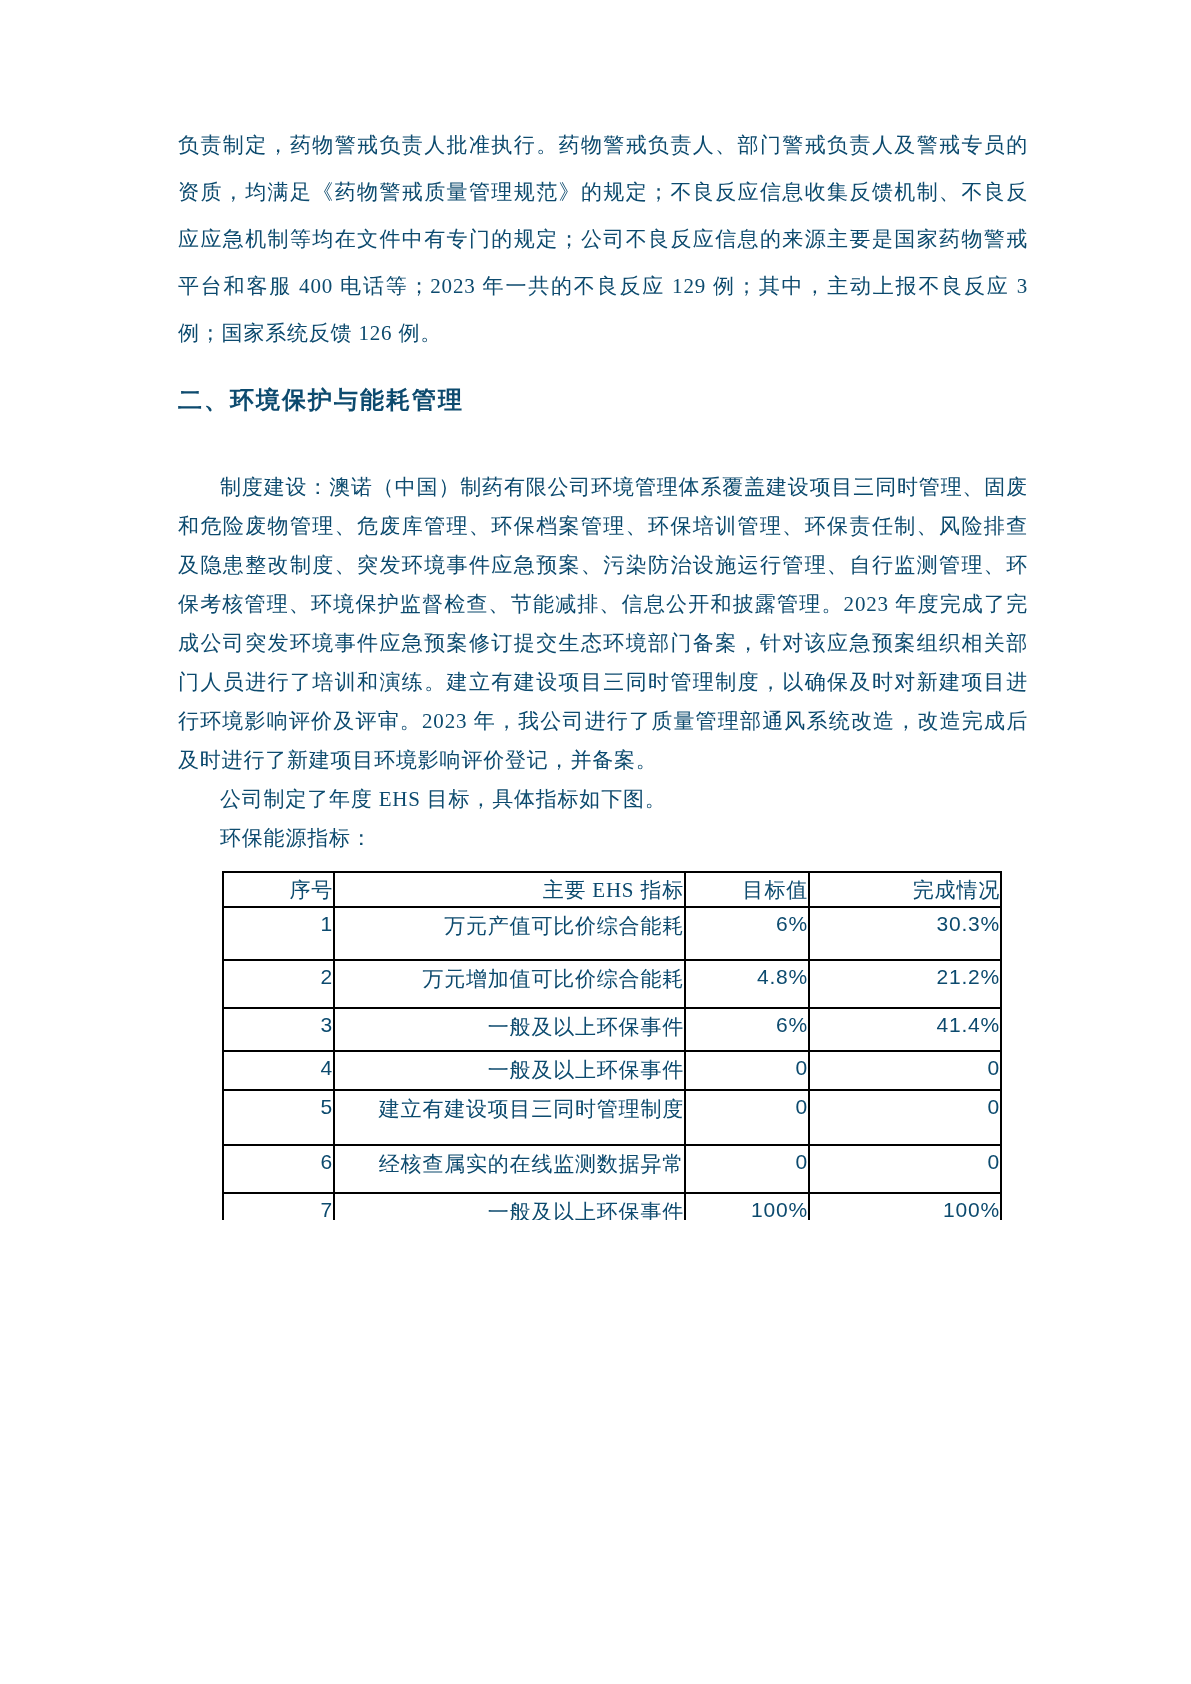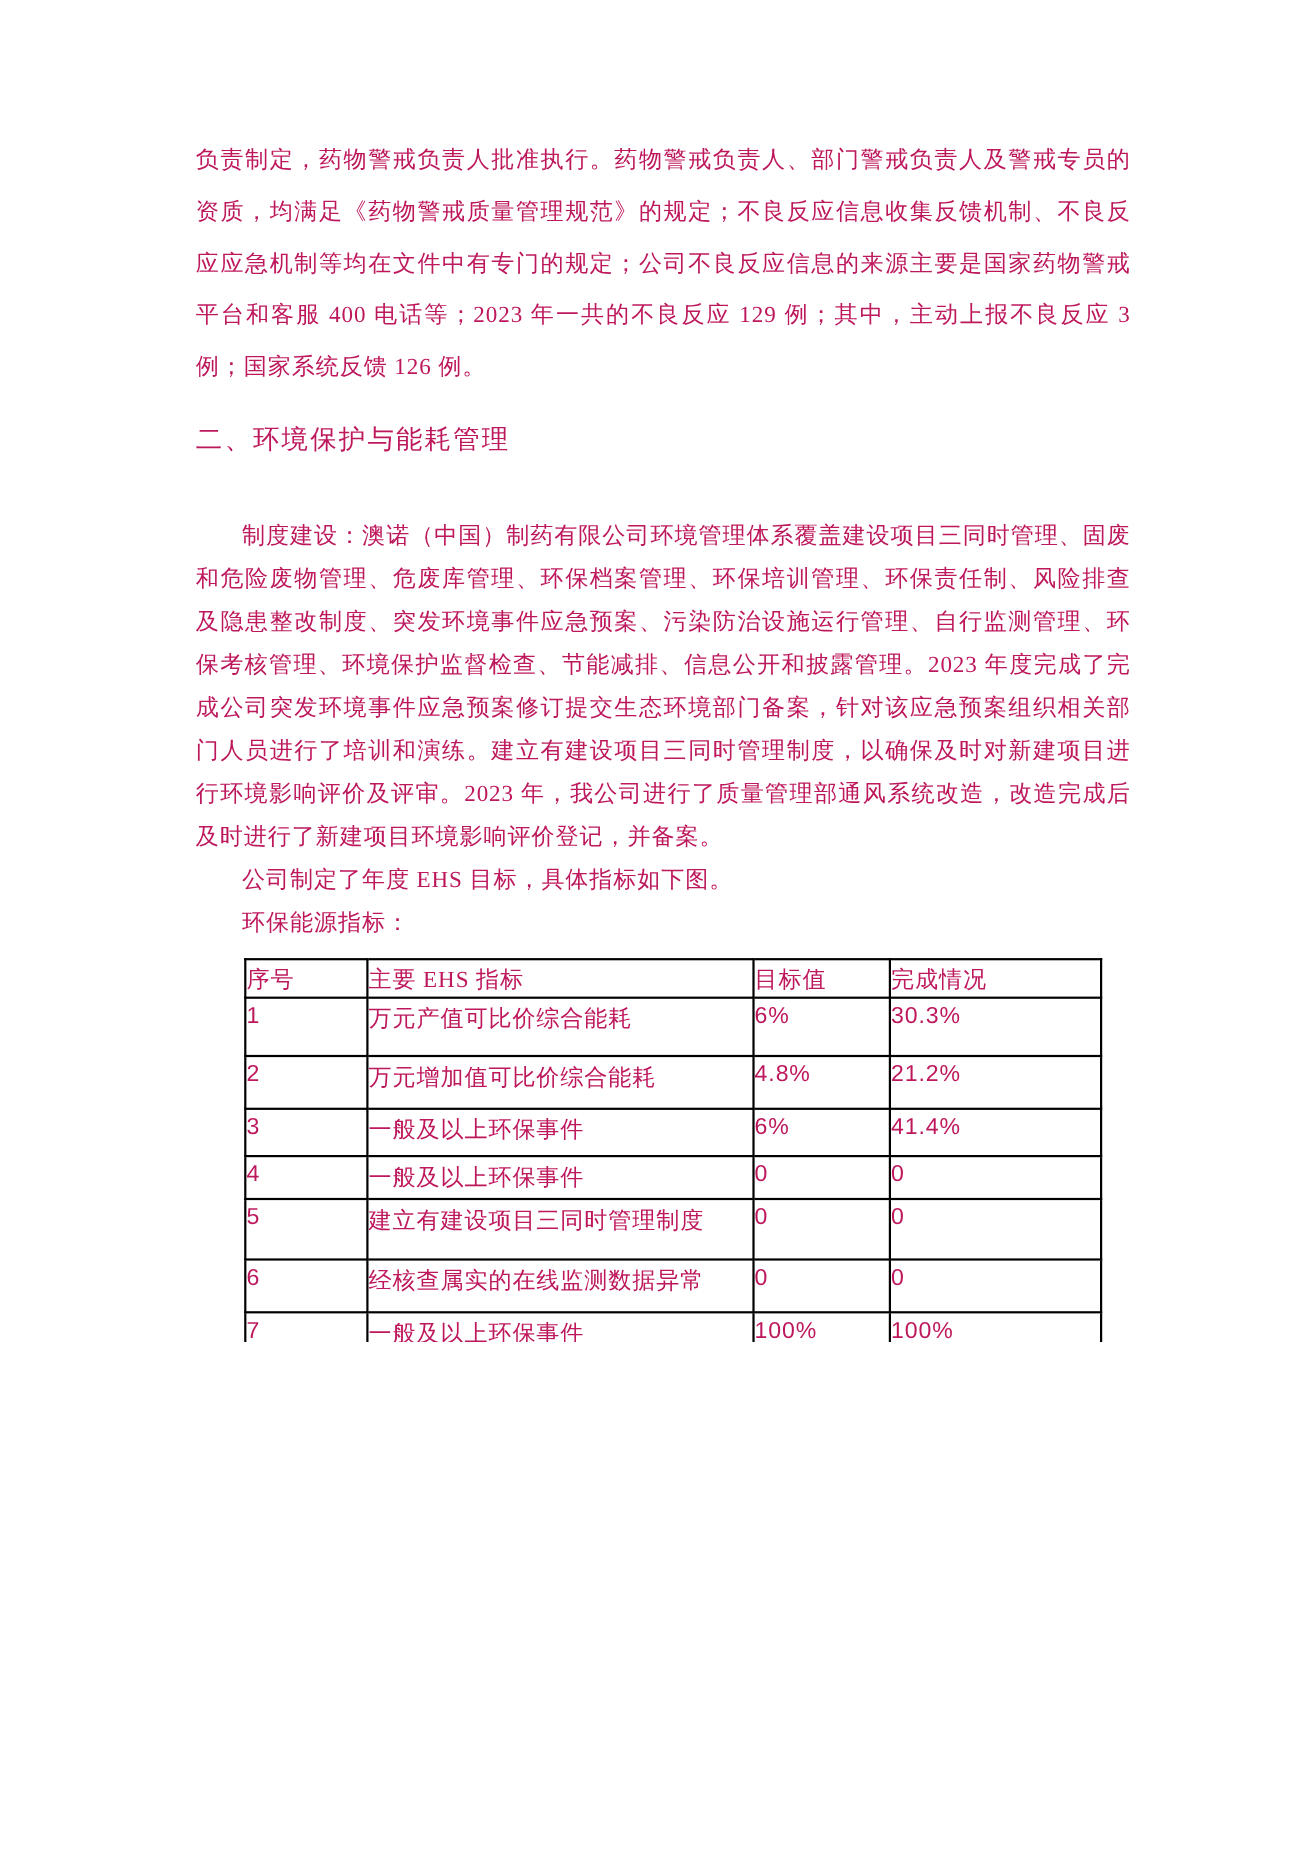--- a/index.html
+++ b/index.html
@@ -2,61 +2,61 @@
 <html><head>
 <meta charset="utf-8">
 <style>
   * { margin: 0; padding: 0; box-sizing: border-box; }
   html, body { background: #ffffff; }
   .page {
     position: relative;
     width: 1191px;
     height: 1220px;
     background: #ffffff;
-    color: #be185d;
+    color: #0c4a6e;
     font-family: "Liberation Serif", "DejaVu Serif", serif;
     overflow: hidden;
   }
   .content {
     position: absolute;
     left: 178px;
     top: 122px;
     width: 850px;
   }
   .para {
     font-size: 21px;
     letter-spacing: 0.8px;
     text-align: justify;
     text-justify: inter-ideograph;
     word-break: break-all;
   }
   .p1 { line-height: 47px; }
   .heading {
     margin-top: 27px;
     font-family: "Liberation Sans", "DejaVu Sans", sans-serif;
-    font-weight: normal;
+    font-weight: bold;
     font-size: 24px;
     letter-spacing: 2px;
     line-height: 32px;
   }
   .p2 { margin-top: 52px; line-height: 39px; }
   .lbl { line-height: 39px; text-indent: 2em; }
   .indent { text-indent: 2em; }
   table.ehs {
     margin-top: 13px;
     margin-left: 44px;
     width: 778px;
     border-collapse: collapse;
     table-layout: fixed;
   }
   table.ehs td, table.ehs th {
     border: 2px solid #000000;
     font-size: 21px;
     font-weight: normal;
-    text-align: left;
+    text-align: right;
     vertical-align: top;
     padding-top: 4px;
     letter-spacing: 0.8px;
     overflow: hidden;
   }
   table.ehs th { vertical-align: middle; padding-top: 0; }
   .col-no { width: 111px; }
   .col-ind { width: 351px; }
   .col-target { width: 124px; }
   .col-comp { width: 192px; }

